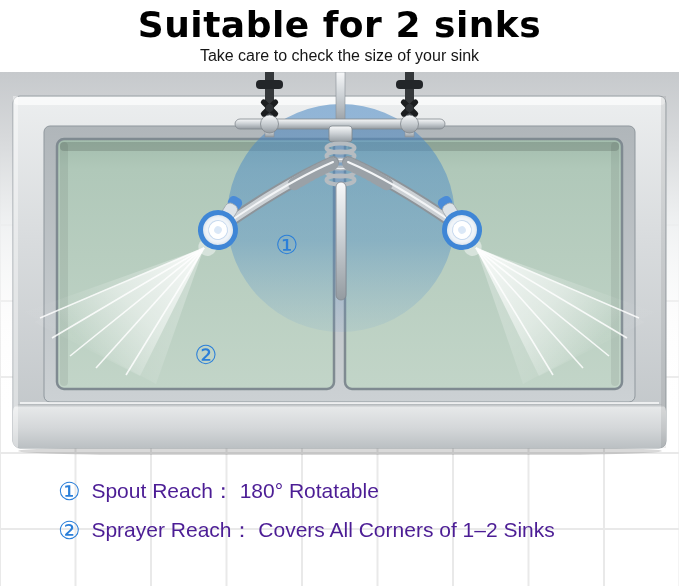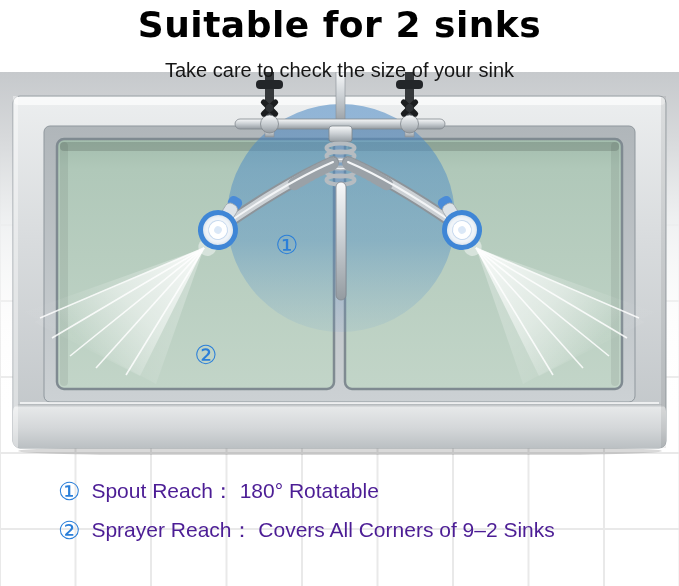--- a/index.html
+++ b/index.html
@@ -4,21 +4,21 @@
 <style>
   * { margin:0; padding:0; box-sizing:border-box; }
   html,body { width:679px; height:586px; background:#fff; overflow:hidden;
     font-family:"Liberation Sans", sans-serif; }
   .page { position:relative; width:679px; height:586px; background:#fff; }
 
   .header { position:absolute; top:0; left:0; width:679px; height:72px;
     text-align:center; background:#fff; z-index:5; }
   .title { margin-top:4px; font-size:36px; font-weight:700; letter-spacing:.5px;
     color:#000; font-family:"DejaVu Sans","Liberation Sans",sans-serif; }
-  .subtitle { margin-top:14px; font-size:20px; color:#161616; }
+  .subtitle { margin-top:2px; font-size:16px; color:#161616; }
 
   .tiles { position:absolute; left:0; top:72px; width:679px; height:514px;
     background-color:#ffffff;
     background-image:
       linear-gradient(to right, #e9e9e9 2px, transparent 2px),
       linear-gradient(to bottom, #e9e9e9 2px, transparent 2px);
     background-size:75.5px 76px; background-position:-1px 0; }
 
   .scene { position:absolute; left:0; top:72px; width:679px; height:383px; }
   .scene svg { display:block; }
@@ -218,17 +218,17 @@
     </svg>
   </div>
 
   <div class="legend">
     <div class="legend-row">
       <span class="legend-num">①</span>
       <span class="legend-text">Spout Reach： 180° Rotatable</span>
     </div>
     <div class="legend-row">
       <span class="legend-num">②</span>
-      <span class="legend-text">Sprayer Reach： Covers All Corners of 9–2 Sinks</span>
+      <span class="legend-text">Sprayer Reach： Covers All Corners of 1–2 Sinks</span>
     </div>
   </div>
 
 </div>
 
 </body></html>

